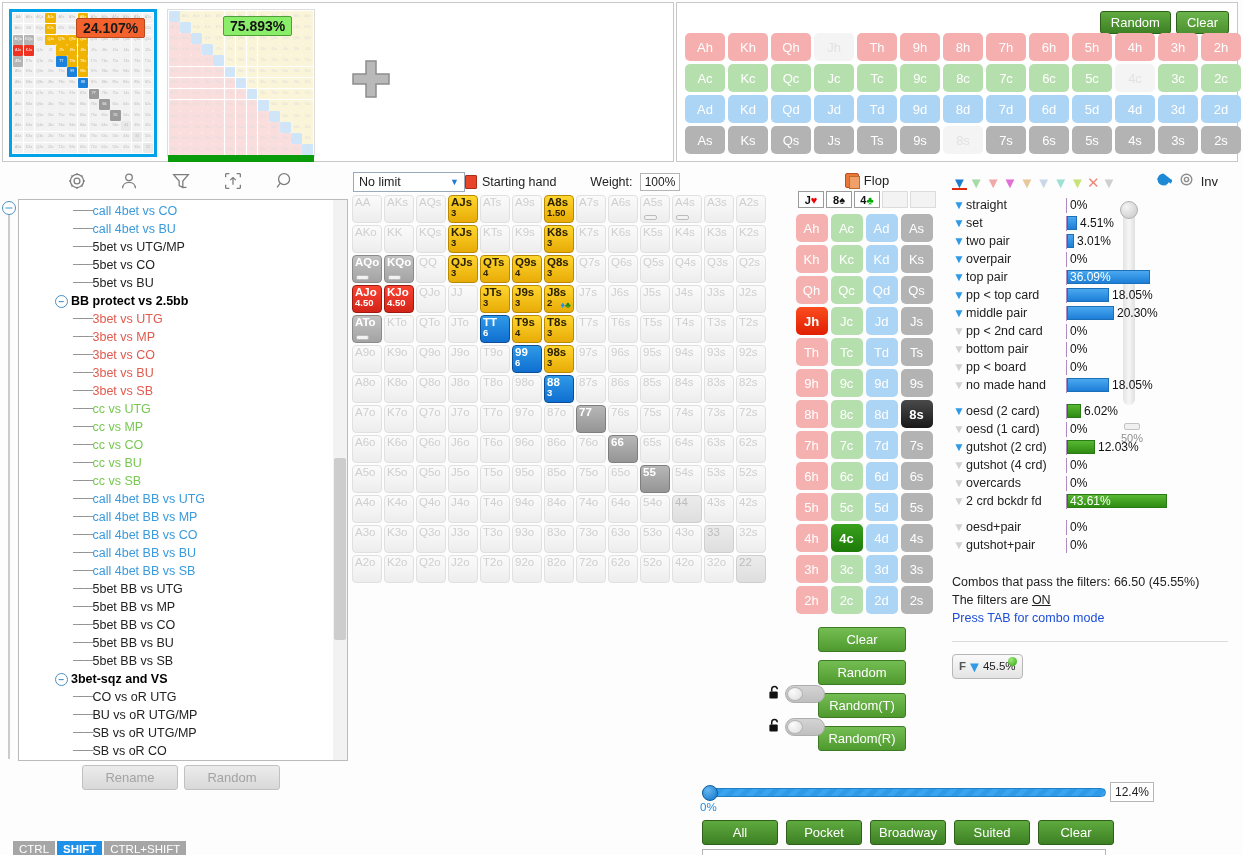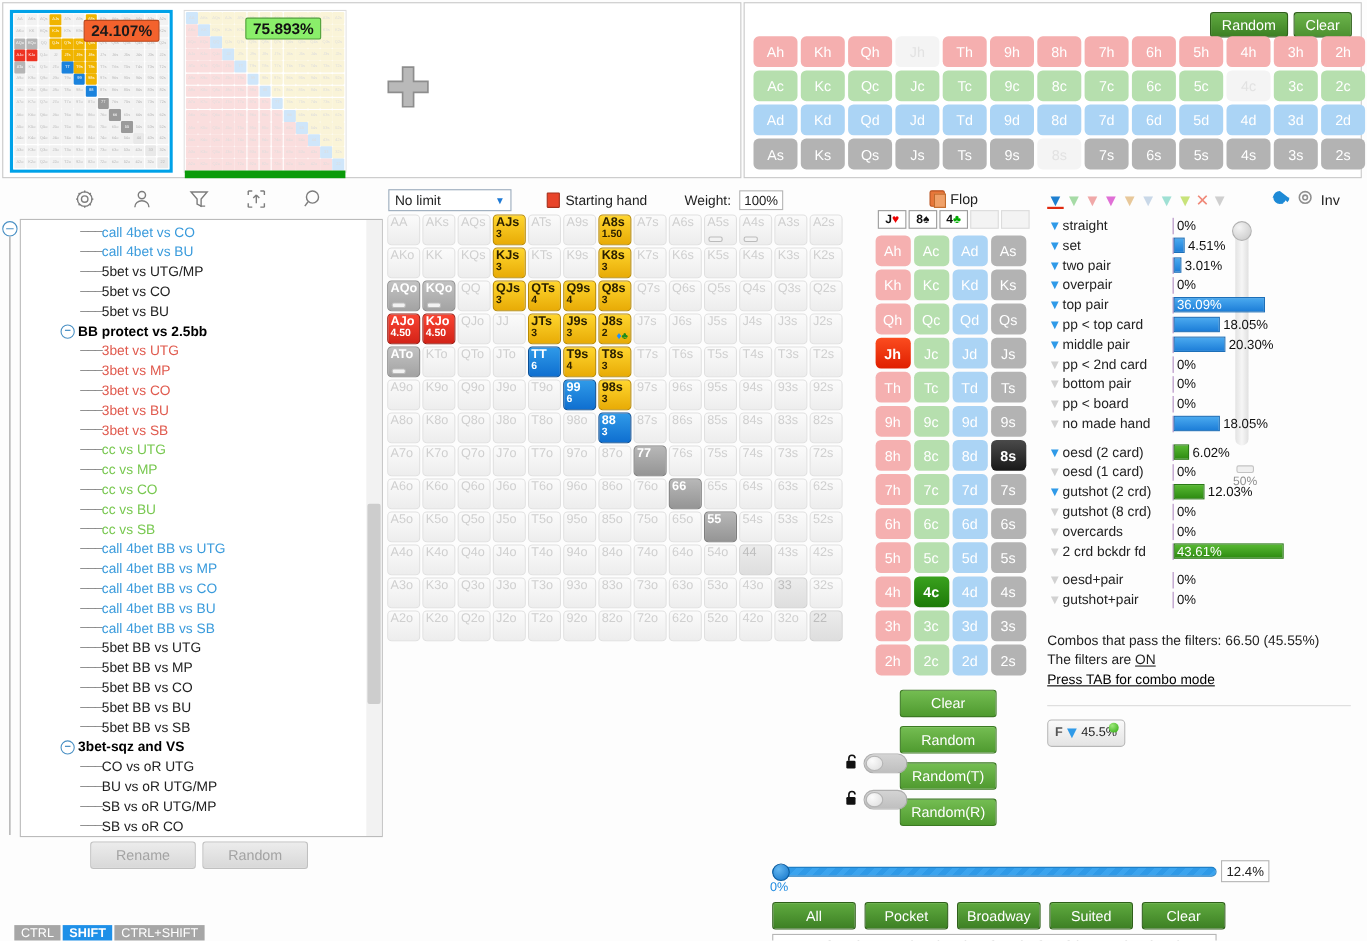--- a/index.html
+++ b/index.html
@@ -101,21 +101,21 @@
 
   
   .mtx-col { width:440px; position:relative; }
   .mtx-top { display:flex; align-items:center; height:28px; padding-top:5px; }
   .sel-ctl {
     width:112px; height:20px; border:1px solid #9ab; background:#fff;
     display:flex; align-items:center; justify-content:space-between; padding:0 5px;
     font-size:12.5px; cursor:pointer; margin-left:5px;
   }
   .caret { color:#1e7ad6; font-size:9px; }
-  .sh-label { margin-left:32px; font-size:12.5px; display:flex; align-items:center; gap:5px; }
+  .sh-label { font-size:12.5px; display:flex; align-items:center; gap:5px; }
   .cardicon { width:12px; height:14px; background:#e8442a; border:1px solid #a5301c; border-radius:1px; display:inline-block;}
   .wt-label { margin-left:34px; font-size:12.5px; }
   .wt-val { display:inline-block; width:40px; height:18px; border:1px solid #b5b5b5; background:#fff;
             text-align:center; font-size:12px; line-height:17px; margin-left:4px; }
 
   .grid13 {
     position:absolute; left:354px; top:0;
     display:grid; grid-template-columns:repeat(13,30px); grid-template-rows:repeat(13,28px); gap:2px;
   }
   .gridwrap { position:relative; margin-left:4px; margin-top:2px; }
@@ -198,21 +198,21 @@
   .frow { display:flex; align-items:center; height:18px; font-size:12.5px; }
   .frow .fn { width:14px; text-align:center; font-size:12px; }
   .frow .lbl { width:100px; }
   .frow .barwrap { position:relative; width:160px; height:15px; border-left:1px solid #b08ac0; display:flex; align-items:center; }
   .bar { height:14px; border:1px solid #1d6fb8; background:linear-gradient(#4aa9ef,#1d7ed8); }
   .bar.grn { border-color:#2a7a16; background:linear-gradient(#57b832,#2e8c12); }
   .barpct { font-size:12px; margin-left:3px; color:#111; }
   .barpct.inside { position:absolute; left:3px; color:#fff; margin:0; }
   .spacer { height:8px; }
   .stats { position:absolute; left:6px; top:408px; width:276px; font-size:12.5px; line-height:1.45; }
-  .stats .dim { color:#000000;text-decoration:underline; }
+  .stats .dim { color:#1d4ed8; }
   .hr { border-top:1px solid #dcdcdc; margin:14px 0 12px; }
   .fbadge { display:inline-flex; align-items:center; gap:1px; border:1px solid #b7b7b7; border-radius:4px;
     background:linear-gradient(#fafafa,#e4e4e4); padding:3px 6px; position:relative; font-size:11.5px; }
   .dot { position:absolute; right:5px; top:2px; width:9px; height:9px; border-radius:50%;
      background:radial-gradient(circle at 35% 30%,#9de87a,#2ba80c); }
 </style>
 </head>
 <body>
 
 <div class="top-row">
@@ -1679,21 +1679,21 @@
         <div class="frow">
           <span class="fn funnel" style="color:#2f9ae8">▼</span>
           <span class="lbl">gutshot (2 crd)</span>
           <span class="barwrap">
             <span class="bar grn" style="width:28px"></span>
             <span class="barpct">12.03%</span>
           </span>
         </div>
         <div class="frow">
           <span class="fn funnel" style="color:#d2d2d2">▼</span>
-          <span class="lbl">gutshot (8 crd)</span>
+          <span class="lbl">gutshot (4 crd)</span>
           <span class="barwrap">
             <span class="barpct">0%</span>
           </span>
         </div>
         <div class="frow">
           <span class="fn funnel" style="color:#d2d2d2">▼</span>
           <span class="lbl">overcards</span>
           <span class="barwrap">
             <span class="barpct">0%</span>
           </span>

